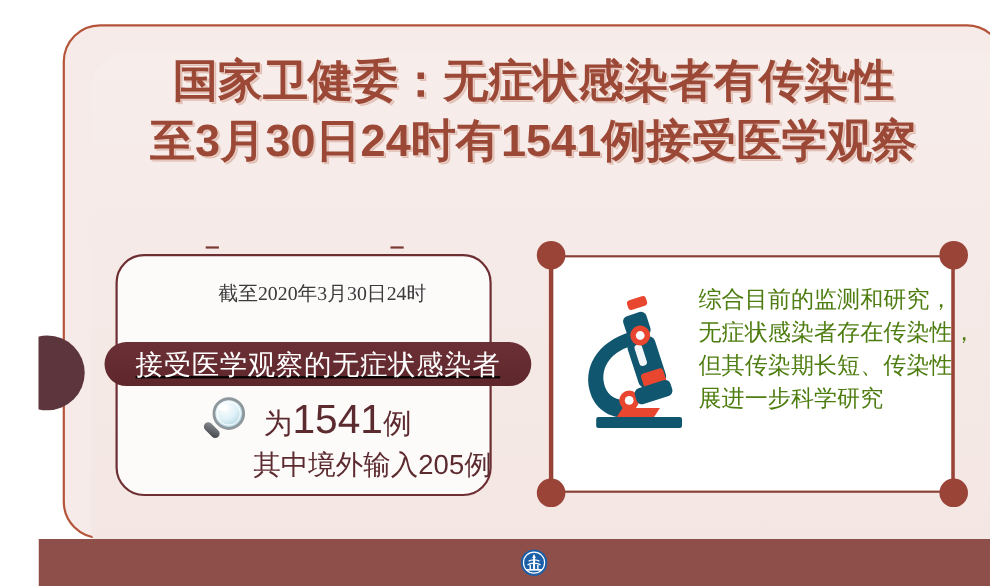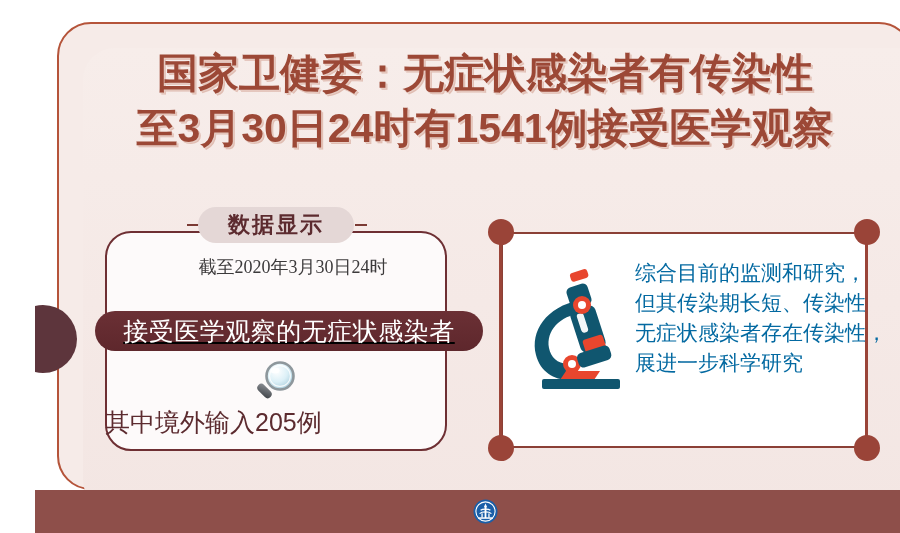--- a/index.html
+++ b/index.html
@@ -187,21 +187,21 @@
   }
   .count-text .big {
     font-size: 37px;
     letter-spacing: 0px;
   }
   .line-imported {
     position: absolute;
     left: 70px;
     top: 406px;
     width: 342px;
-    text-align: left;
+    text-align: right;
     font-size: 25px;
     color: #5c2b2f;
     white-space: nowrap;
   }
 
   
   .right-card {
     position: absolute;
     left: 466px;
     top: 232px;
@@ -253,21 +253,21 @@
     width: 110px;
     height: 130px;
   }
   .right-text {
     position: absolute;
     left: 600px;
     top: 258px;
     width: 225px;
     font-size: 21px;
     line-height: 30px;
-    color: #0369a1;
+    color: #4d7c0f;
     letter-spacing: 0px;
   }
   .right-text div { white-space: nowrap; }
 </style>
 </head>
 <body>
 
 <div id="poster">
 
   <div class="frame">
@@ -277,23 +277,20 @@
   <div class="title-block">
     <div class="title-line">国家卫健委：无症状感染者有传染性</div>
     <div class="title-line">至3月30日24时有1541例接受医学观察</div>
   </div>
 
   <div class="left-card"></div>
 
   <div class="chip-tick-l"></div>
   <div class="chip-tick-r"></div>
 
-  <div class="chip">
-    <span class="chip-text">数据显示</span>
-  </div>
 
   <div class="line-date">截至2020年3月30日24时</div>
 
   <div class="maroon-banner">
     <span class="maroon-banner-text">接受医学观察的无症状感染者</span>
   </div>
 
   <div class="count-row">
     <span class="magnifier">
       <svg viewBox="0 0 52 44" width="52" height="44" xmlns="http://www.w3.org/2000/svg">
@@ -307,20 +304,23 @@
             <stop offset="0%" stop-color="#8e9196"></stop>
             <stop offset="100%" stop-color="#3c4045"></stop>
           </linearGradient>
         </defs>
         <rect x="6" y="27" width="17" height="8" rx="4" transform="rotate(45 14.5 31)" fill="url(#handleg)"></rect>
         <circle cx="30" cy="16" r="13.5" fill="url(#lensg)" stroke="#8e979c" stroke-width="2.6"></circle>
         <circle cx="30" cy="16" r="10.4" fill="none" stroke="#ffffff" stroke-width="1.1" opacity="0.85"></circle>
         <ellipse cx="25" cy="10.5" rx="4.6" ry="3" fill="#ffffff" opacity="0.85"></ellipse>
       </svg>
     </span>
+    <span class="count-text">
+      <span>为</span><span class="big">1541</span><span>例</span>
+    </span>
   </div>
 
   <div class="line-imported">其中境外输入205例</div>
 
   <div class="side-blob"></div>
   <div class="right-card"></div>
   <div class="right-rail-l"></div>
   <div class="right-rail-r"></div>
   <div class="right-dot dot-tl"></div>
   <div class="right-dot dot-tr"></div>
@@ -352,22 +352,22 @@
       <rect x="55" y="86" width="34" height="15" rx="5" fill="#10566f" transform="rotate(-18 72 93)"></rect>
 
       <path d="M38 117 L 72 117 L 78 108 L 44 108 Z" fill="#e8462e"></path>
 
       <rect x="20" y="116" width="78" height="10" rx="2" fill="#10566f"></rect>
     </svg>
   </span>
 
   <div class="right-text">
     <div>综合目前的监测和研究，</div>
+    <div>无症状感染者存在传染性，</div>
     <div>但其传染期长短、传染性</div>
-    <div>无症状感染者存在传染性，</div>
     <div>展进一步科学研究</div>
   </div>
 
   <div class="footer-bar">
     <div class="footer-inner">
       <span class="xinhua-logo">
         <svg viewBox="0 0 25 25" width="25" height="25" xmlns="http://www.w3.org/2000/svg">
           <circle cx="12.5" cy="12.5" r="12" fill="#1b5fa8"></circle>
           <circle cx="12.5" cy="12.5" r="9.6" fill="none" stroke="#ffffff" stroke-width="1.1"></circle>
           <path d="M12.5 4.4 L14.2 8.2 L10.8 8.2 Z" fill="#ffffff"></path>

